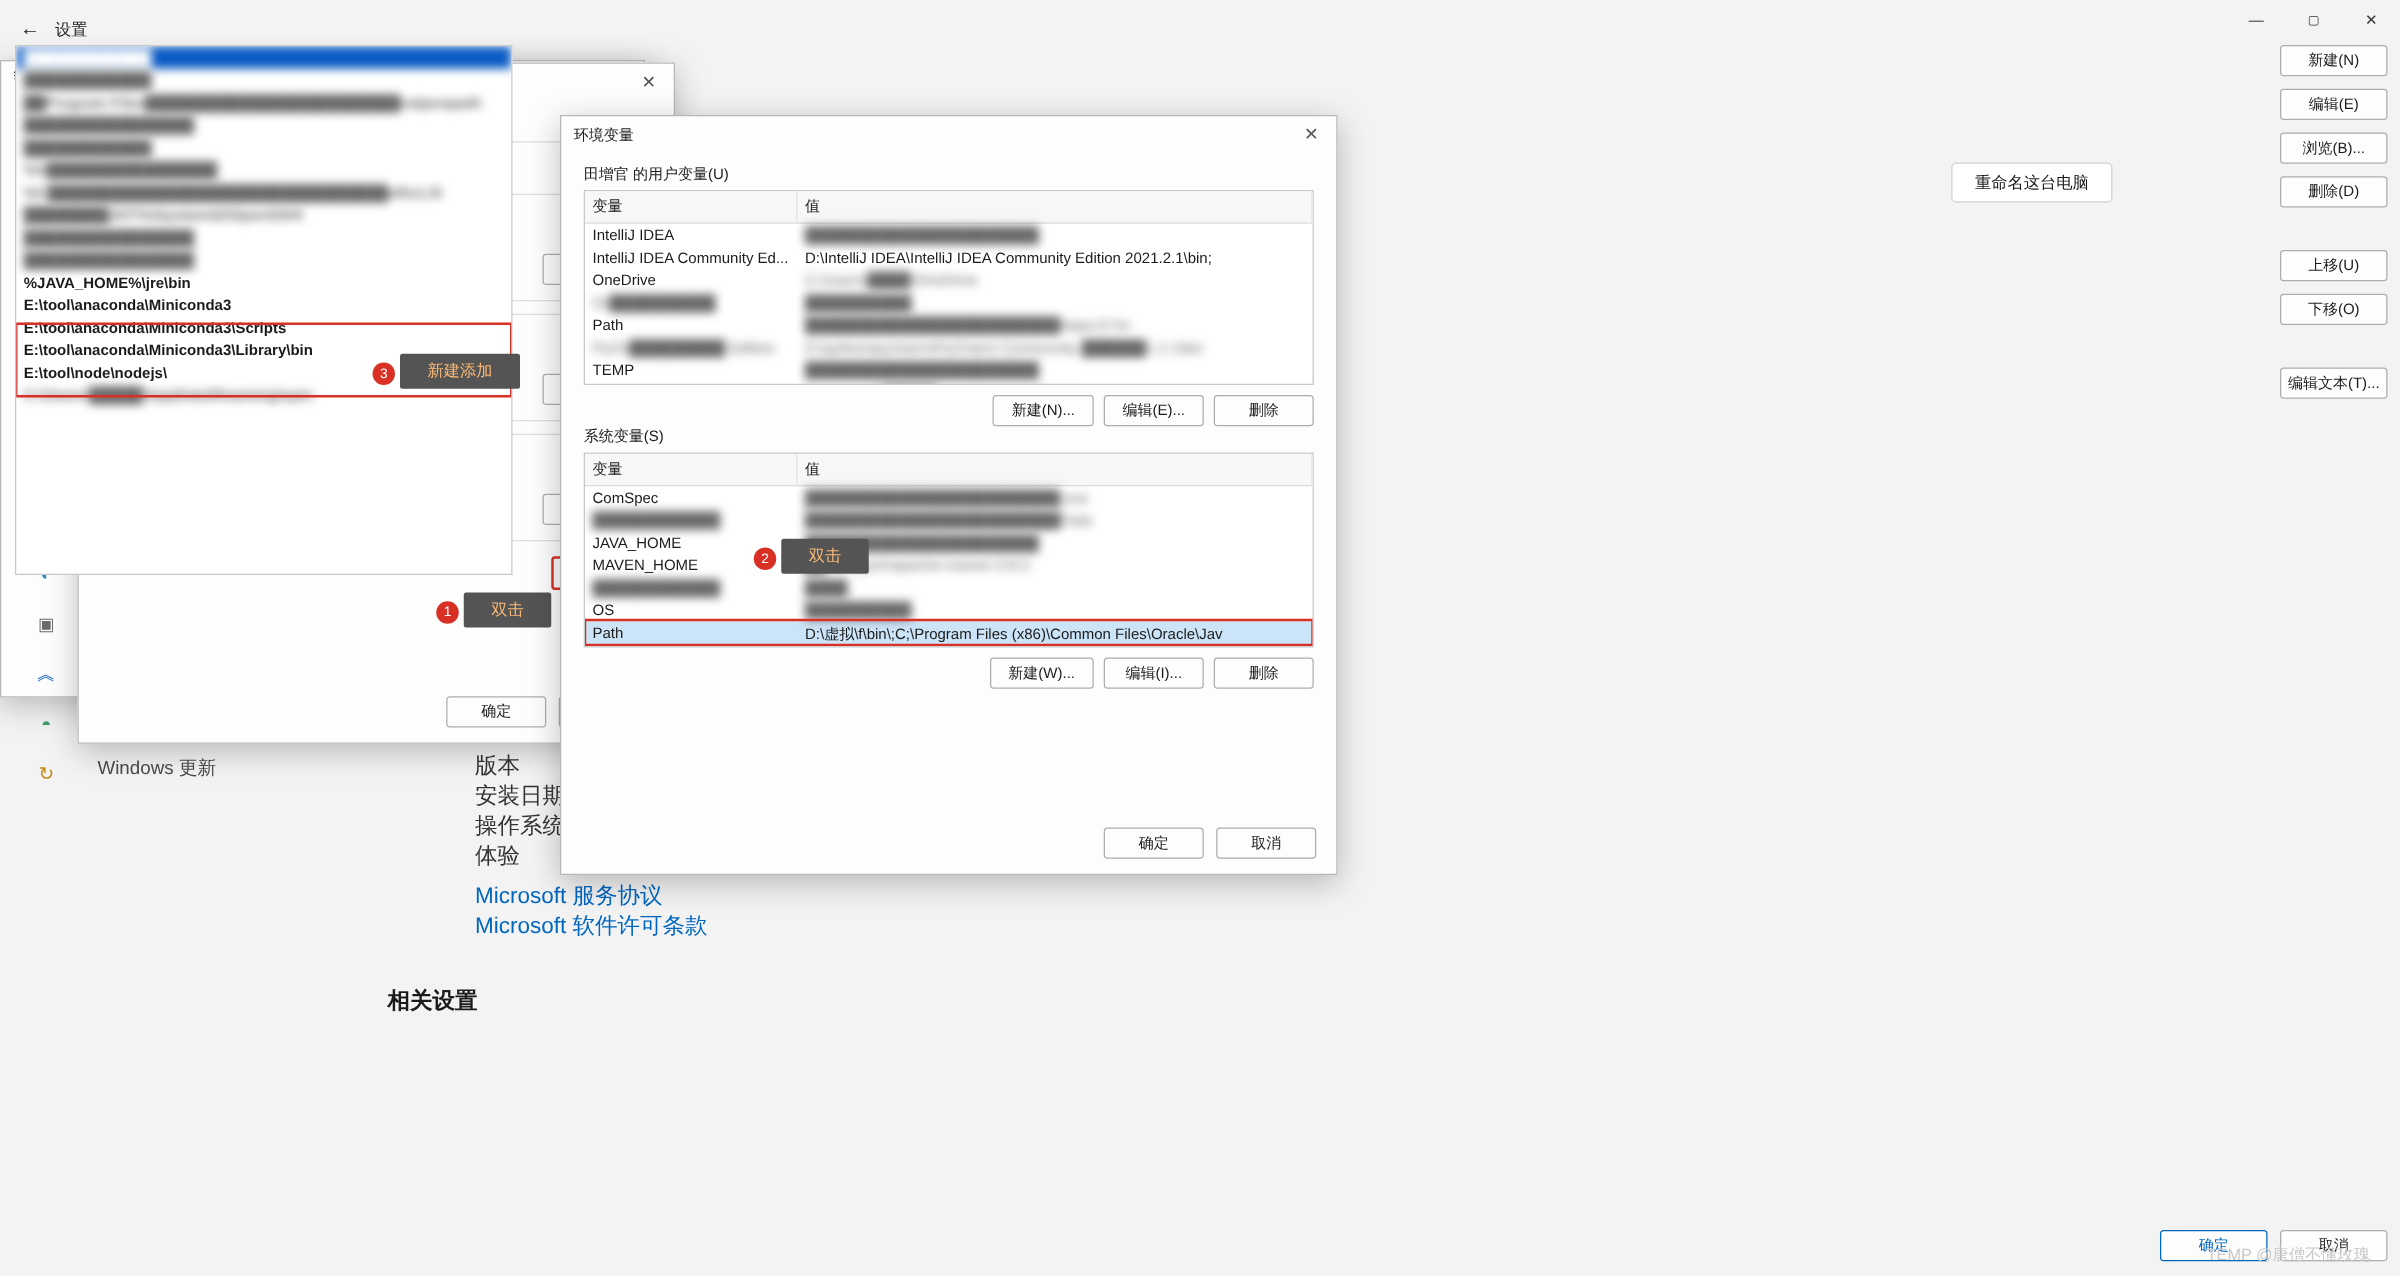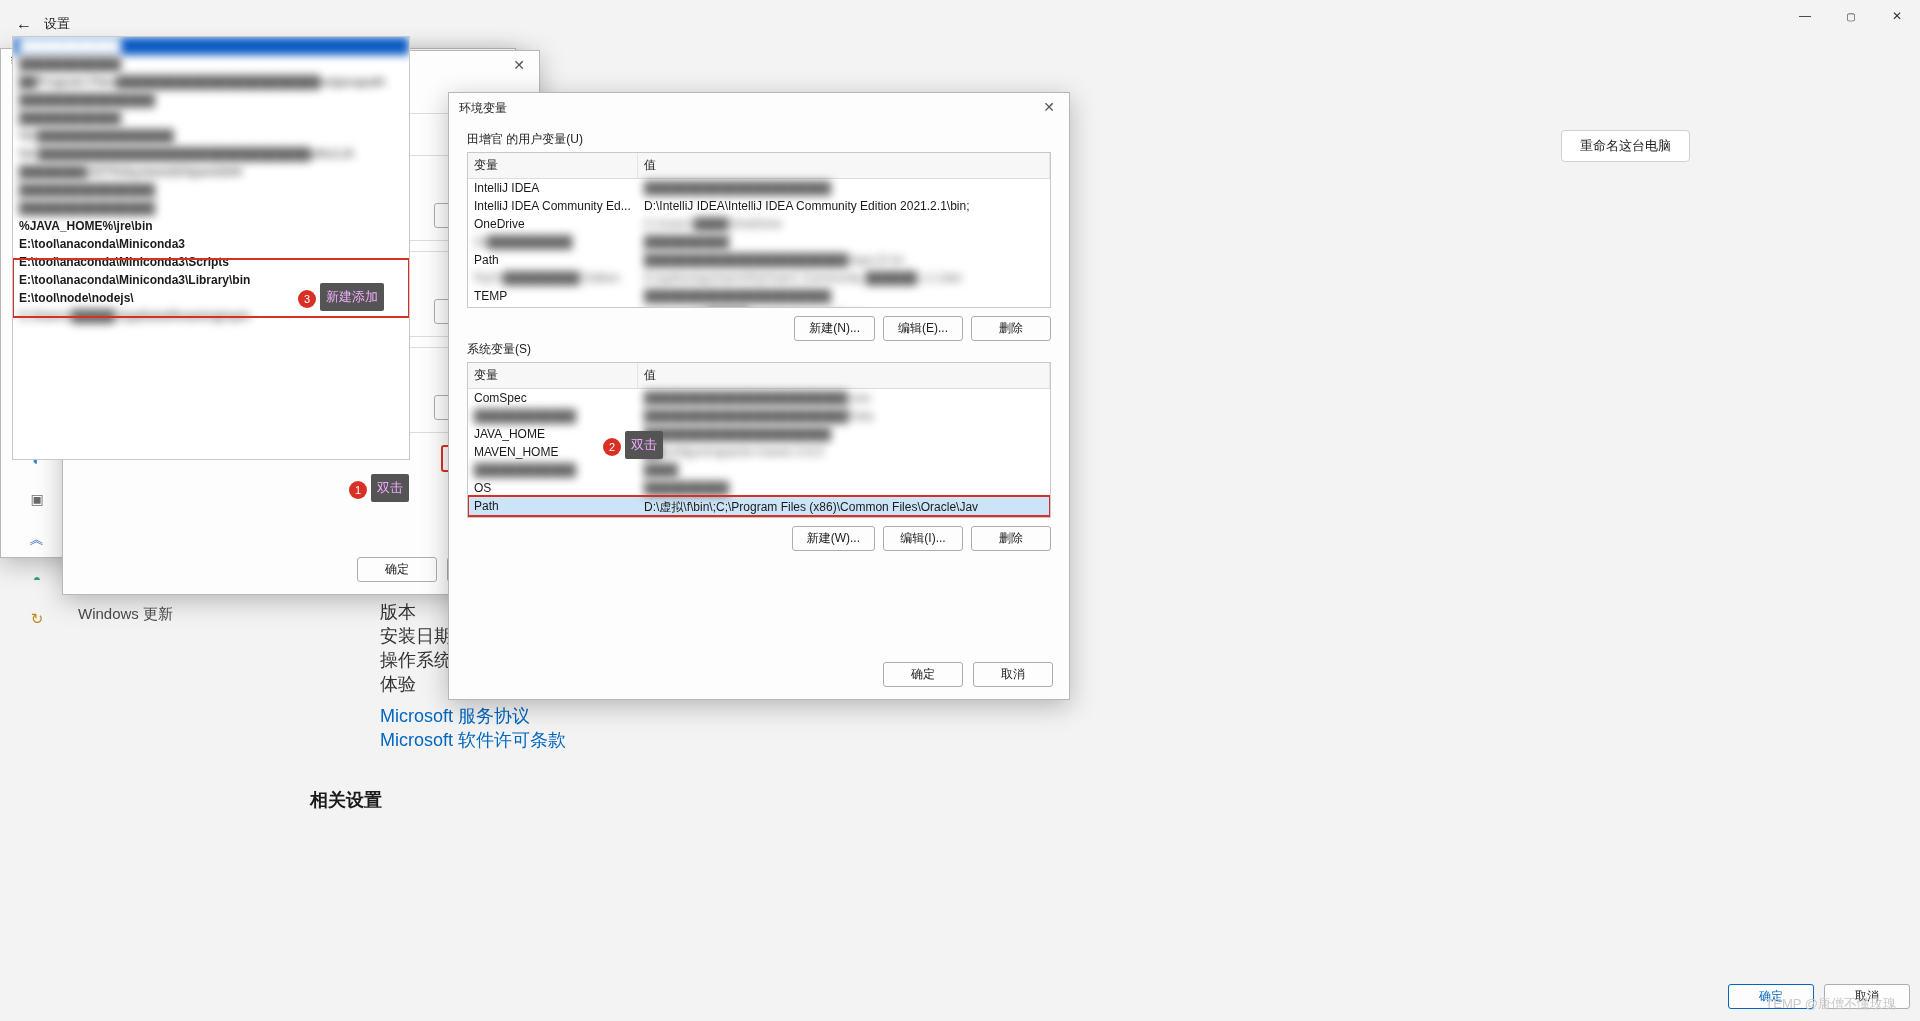--- a/index.html
+++ b/index.html
@@ -113,21 +113,21 @@
   .env-btn-row { display:flex; justify-content:flex-end; margin:12px 10px 0 10px; }
   .env-btn { min-width:88px; padding:3px 12px; }
 
   
   .anno-num {
     width:18px; height:18px; border-radius:50%; background:#d93025; color:#fff;
     display:flex; align-items:center; justify-content:center; font-size:11px;
     position:absolute;
   }
   .anno-label {
-    background:#545454; color:#f0abfc; padding:5px 6px; font-size:13px; border-radius:2px;
+    background:#545454; color:#fdba74; padding:5px 22px; font-size:13px; border-radius:2px;
     position:absolute; white-space:nowrap;
   }
 
   
   #dlg-env { left:448px; top:92px; width:622px; height:608px; }
   #dlg-env .section-label { margin:0 6px 4px 6px; font-size:12px; }
   #dlg-env .listframe { border:1px solid #c8c8c8; margin:0 6px; background:#fff; height:156px; overflow:hidden; }
   #dlg-env .listhdr { display:flex; background:#f7f7f7; border-bottom:1px solid #dcdcdc; font-size:12px; }
   #dlg-env .listhdr div { padding:4px 6px; border-right:1px solid #e4e4e4; }
   #dlg-env .col-var { width:170px; }
@@ -406,20 +406,31 @@
         <div class="erow">%JAVA_HOME%\jre\bin</div>
         <div class="erow">E:\tool\anaconda\Miniconda3</div>
         <div class="erow">E:\tool\anaconda\Miniconda3\Scripts</div>
         <div class="erow">E:\tool\anaconda\Miniconda3\Library\bin</div>
         <div class="erow">E:\tool\node\nodejs\</div>
         <div class="erow blur-val">C:\Users\█████\AppData\Roaming\npm</div>
       </div>
 
     <div class="highlight-box" style="left:-1px; top:221px; right:-1px; height:60px;"></div>
   </div>
+  <div class="sidebtns">
+    <div class="btn">新建(N)</div>
+    <div class="btn">编辑(E)</div>
+    <div class="btn">浏览(B)...</div>
+    <div class="btn">删除(D)</div>
+    <div style="height:14px"></div>
+    <div class="btn">上移(U)</div>
+    <div class="btn">下移(O)</div>
+    <div style="height:14px"></div>
+    <div class="btn">编辑文本(T)...</div>
+  </div>
 
   <div class="anno-num" style="left:298px; top:290px;">3</div>
   <div class="anno-label" style="left:320px; top:283px;">新建添加</div>
   <div class="bottom2">
     <div class="btn btn-primary">确定</div>
     <div class="btn">取消</div>
   </div>
 </div>
 
 <div class="watermark">TEMP @唐僧不懂玫瑰</div>

